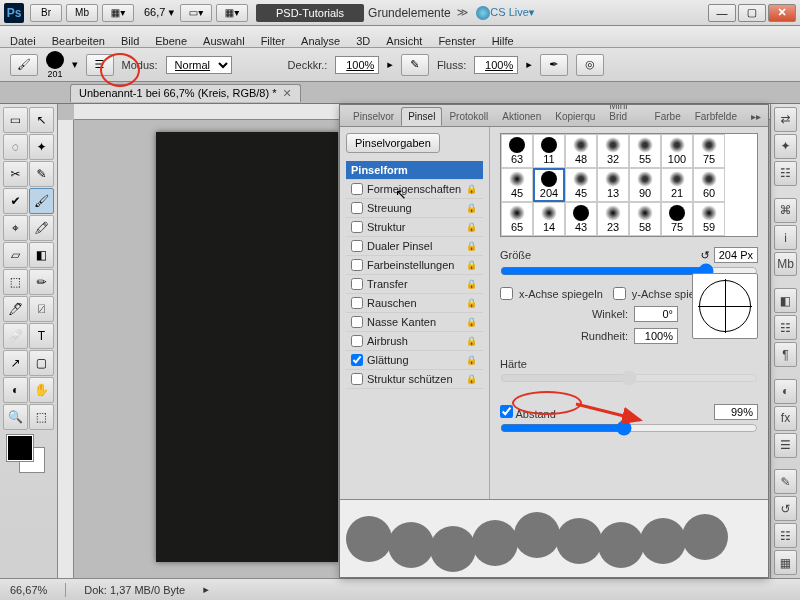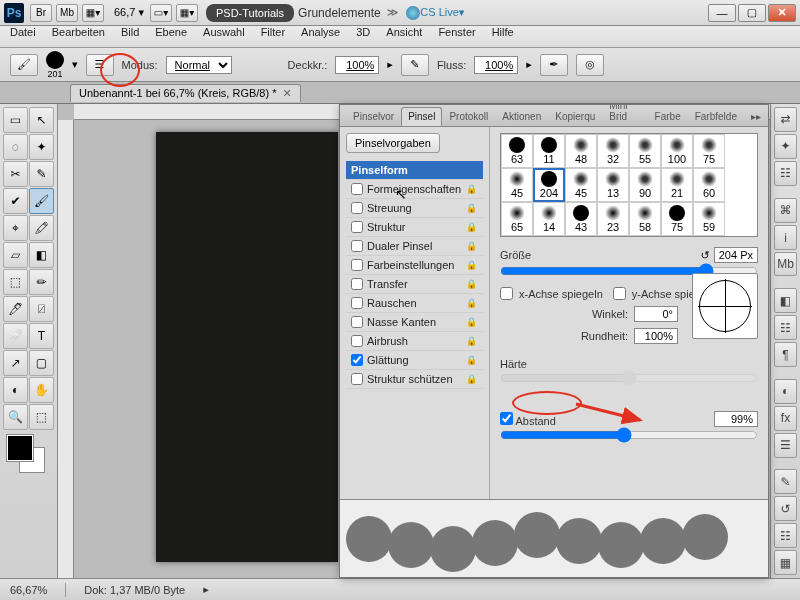--- a/index.html
+++ b/index.html
@@ -1,34 +1,34 @@
 <!DOCTYPE html>
 <html><head>
 <meta charset="utf-8">
 <style>
 * { box-sizing: border-box; margin: 0; padding: 0; font-family: "Segoe UI", Tahoma, sans-serif; font-size: 11px; }
 body { background: #ccc; width: 800px; height: 600px; overflow: hidden; position: relative; }
 
 
 .titlebar { height: 26px; background: linear-gradient(#eaeaea,#d8d8d8); display: flex; align-items: center; padding: 0 4px; border-bottom: 1px solid #888; }
 .titlebar .ps-logo { width: 20px; height: 20px; background: #001933; color: #58a6e0; display: flex; align-items: center; justify-content: center; font-weight: bold; font-size: 12px; border-radius: 2px; margin-right: 6px; }
-.titlebar .small-btn { width: 22px; height: 18px; background: linear-gradient(#f5f5f5,#ddd); border: 1px solid #999; margin-right: 4px; display: flex; align-items: center; justify-content: center; font-size: 10px; border-radius: 2px; }
+.titlebar .small-btn { width: 32px; height: 18px; background: linear-gradient(#f5f5f5,#ddd); border: 1px solid #999; margin-right: 4px; display: flex; align-items: center; justify-content: center; font-size: 10px; border-radius: 2px; }
 .titlebar .zoom { margin: 0 6px; }
-.titlebar .psd-tut { background: #444; color: #fff; padding: 3px 10px; border-radius: 8px; margin: 0 4px; }
+.titlebar .psd-tut { background: #444; color: #fff; padding: 3px 20px; border-radius: 2px; margin: 0 4px; }
 .titlebar .grund { color: #333; margin-right: 6px; font-size: 12px; }
 .titlebar .dbl-chev { margin-right: 8px; color: #555; }
 .titlebar .cslive { color: #2a7aa8; display: flex; align-items: flex-start; gap: 0; }
 .titlebar .globe { width: 14px; height: 14px; border-radius: 50%; background: radial-gradient(#7fcfe8,#2a7aa8); }
 .titlebar .spacer { flex: 1; }
 .winbtns { display: flex; gap: 2px; margin-left: 8px; }
 .winbtns div { width: 28px; height: 18px; border: 1px solid #888; background: linear-gradient(#f2f2f2,#ddd); display: flex; align-items: center; justify-content: center; font-size: 11px; border-radius: 2px; }
 .winbtns .close { background: linear-gradient(#e89a87,#d3512f); color: #fff; font-weight: bold; }
 
 
-.menubar { height: 22px; background: linear-gradient(#ececec,#dcdcdc); border-bottom: 1px solid #999; display: flex; align-items: flex-start; padding: 0 10px; gap: 16px; }
+.menubar { height: 22px; background: linear-gradient(#ececec,#dcdcdc); border-bottom: 1px solid #999; display: flex; align-items: flex-end; padding: 0 10px; gap: 16px; }
 .menubar span { color: #222; }
 
 
 .optbar { height: 34px; background: linear-gradient(#e4e4e4,#d5d5d5); border-bottom: 1px solid #888; display: flex; align-items: center; padding: 0 10px; gap: 8px; }
 .optbar .ico { width: 28px; height: 22px; background: linear-gradient(#fafafa,#ddd); border: 1px solid #999; border-radius: 2px; display: flex; align-items: center; justify-content: center; }
 .brush-dot { width: 18px; height: 18px; background: #000; border-radius: 50%; }
 .red-circle1 { position: absolute; left: 100px; top: 53px; width: 40px; height: 34px; border: 2px solid #e03020; border-radius: 50%; pointer-events: none; z-index: 50; }
 .optbar .lbl { color: #333; }
 .optbar select, .optbar input { height: 18px; border: 1px solid #888; background: #fff; padding: 0 4px; text-decoration: underline; }
 .optbar .pct { width: 44px; text-align: right; }
@@ -425,21 +425,21 @@
         <label>Rundheit:</label>
         <span class="numbox">100%</span>
       </div>
       <div class="angle-widget">
           <div class="circ"></div>
         </div>
       <div class="field" style="margin-top:14px; color:#999">
         <label>Härte</label>
       </div>
       <input type="range" class="slider" disabled="" style="opacity: 0.4;" value="50">
-      <div class="field" style="margin-top:23px; justify-content:space-between">
+      <div class="field" style="margin-top:16px; justify-content:space-between">
         <span><input type="checkbox" checked="" style=""> <label>Abstand</label></span>
         <span class="numbox">99%</span>
       </div>
       <input type="range" class="slider" min="0" max="100" value="48" style="">
     </div>
   </div>
   <div class="bp-preview">
     <div class="dot"></div>
       <div class="dot"></div>
       <div class="dot"></div>

